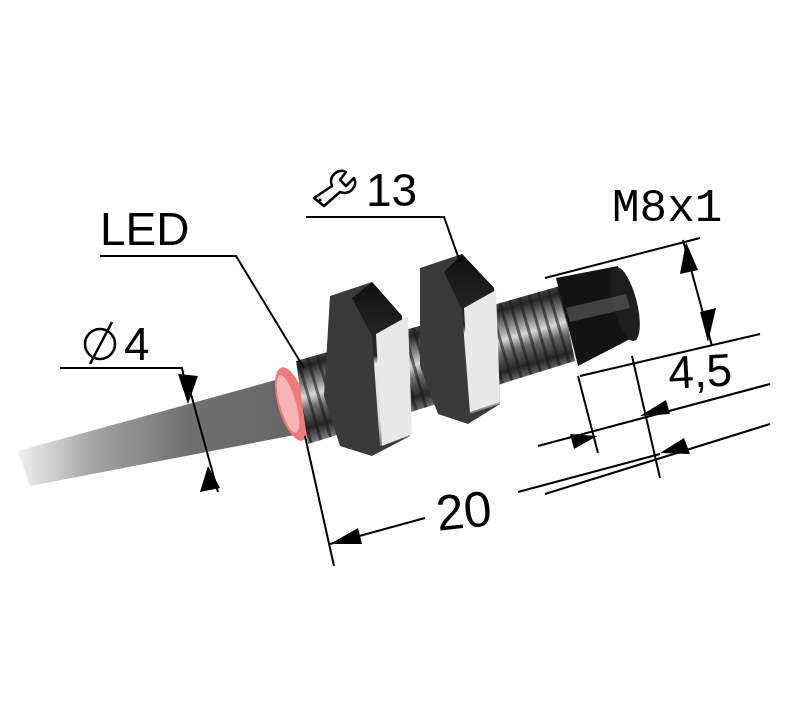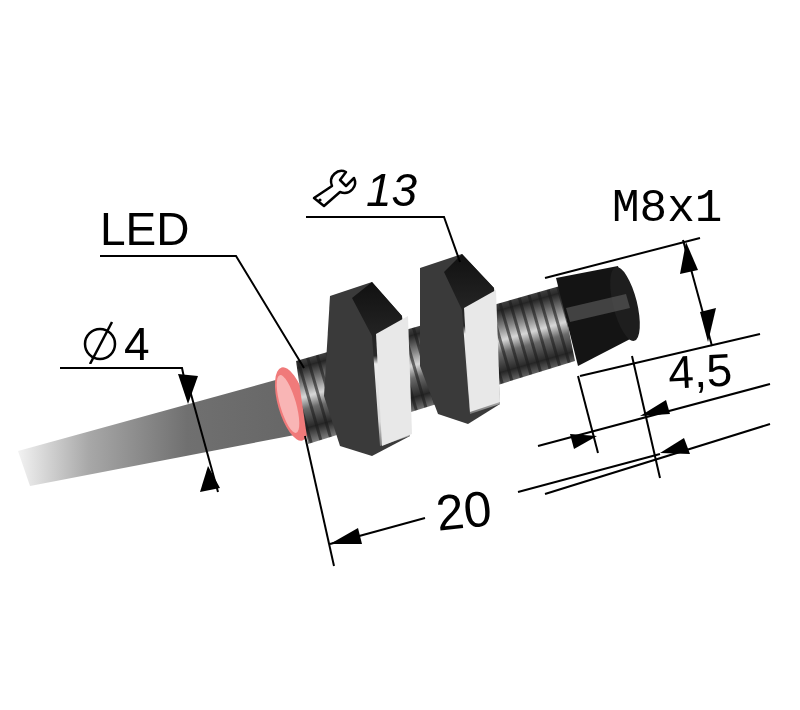--- a/index.html
+++ b/index.html
@@ -3,21 +3,21 @@
   <meta charset="utf-8">
   <style>
     html, body { margin: 0; padding: 0; background: #ffffff; }
     body { width: 800px; height: 710px; position: relative; overflow: hidden; font-family: "Liberation Sans", sans-serif; }
     #drawing { position: absolute; left: 0; top: 16px; width: 633px; height: 710px; }
     .lbl { position: absolute; color: #000; font-family: "Liberation Sans", sans-serif; font-size: 46px; line-height: 1; white-space: nowrap; }
     .lbl-led { left: 100px; top: 190px; }
     .lbl-dia { left: 82px; top: 304px; }
     .lbl-dia .num { margin-left: 6px; }
     .lbl-wrench { left: 310px; top: 150px; }
-    .lbl-wrench .num { margin-left: 4px; font-style: italic; }
+    .lbl-wrench .num { margin-left: 4px; }
     .lbl-thread { left: 612px; top: 170px; font-family: Liberation Mono, monospace; }
     .lbl-len45 { left: 668px; top: 332px; transform: rotate(-3deg); }
     .lbl-len20 { left: 436px; top: 470px; transform: rotate(-6deg); font-size: 50px; }
     .inline-icon { display: inline-block; vertical-align: -4px; }
   </style>
 </head>
 <body>
 
 <div id="drawing">
   <svg width="800" height="710" viewBox="0 0 800 710" xmlns="http://www.w3.org/2000/svg">

